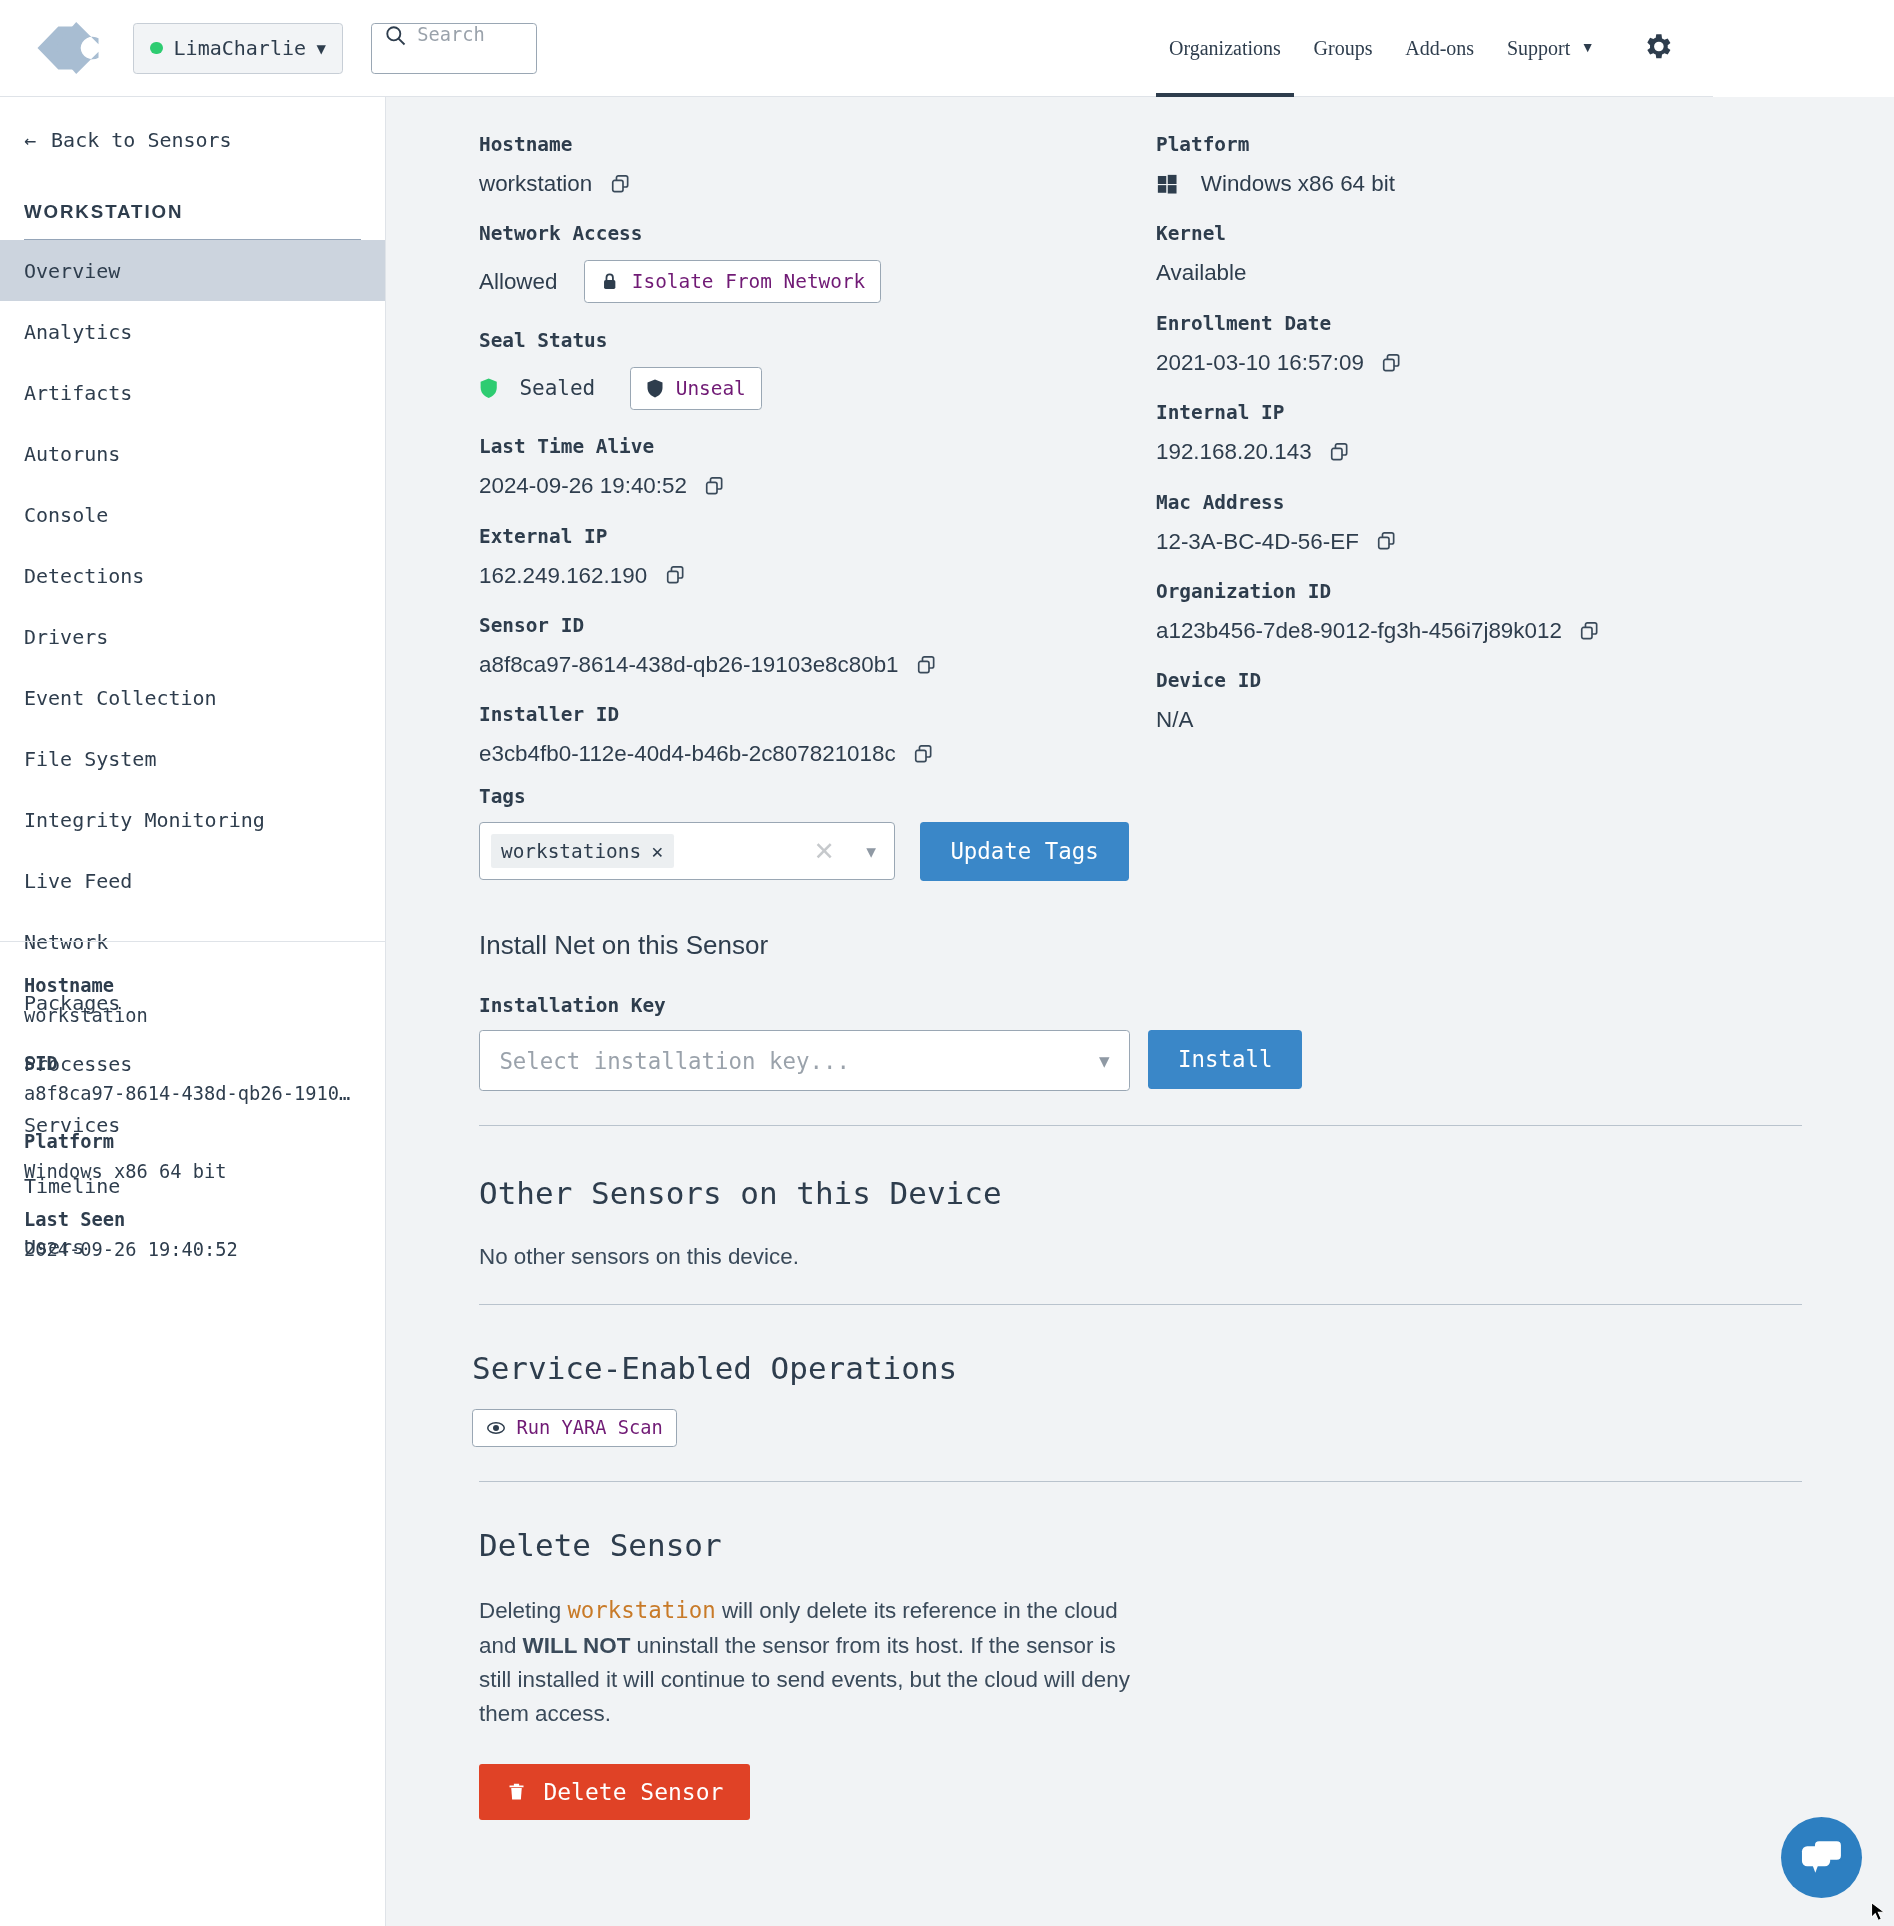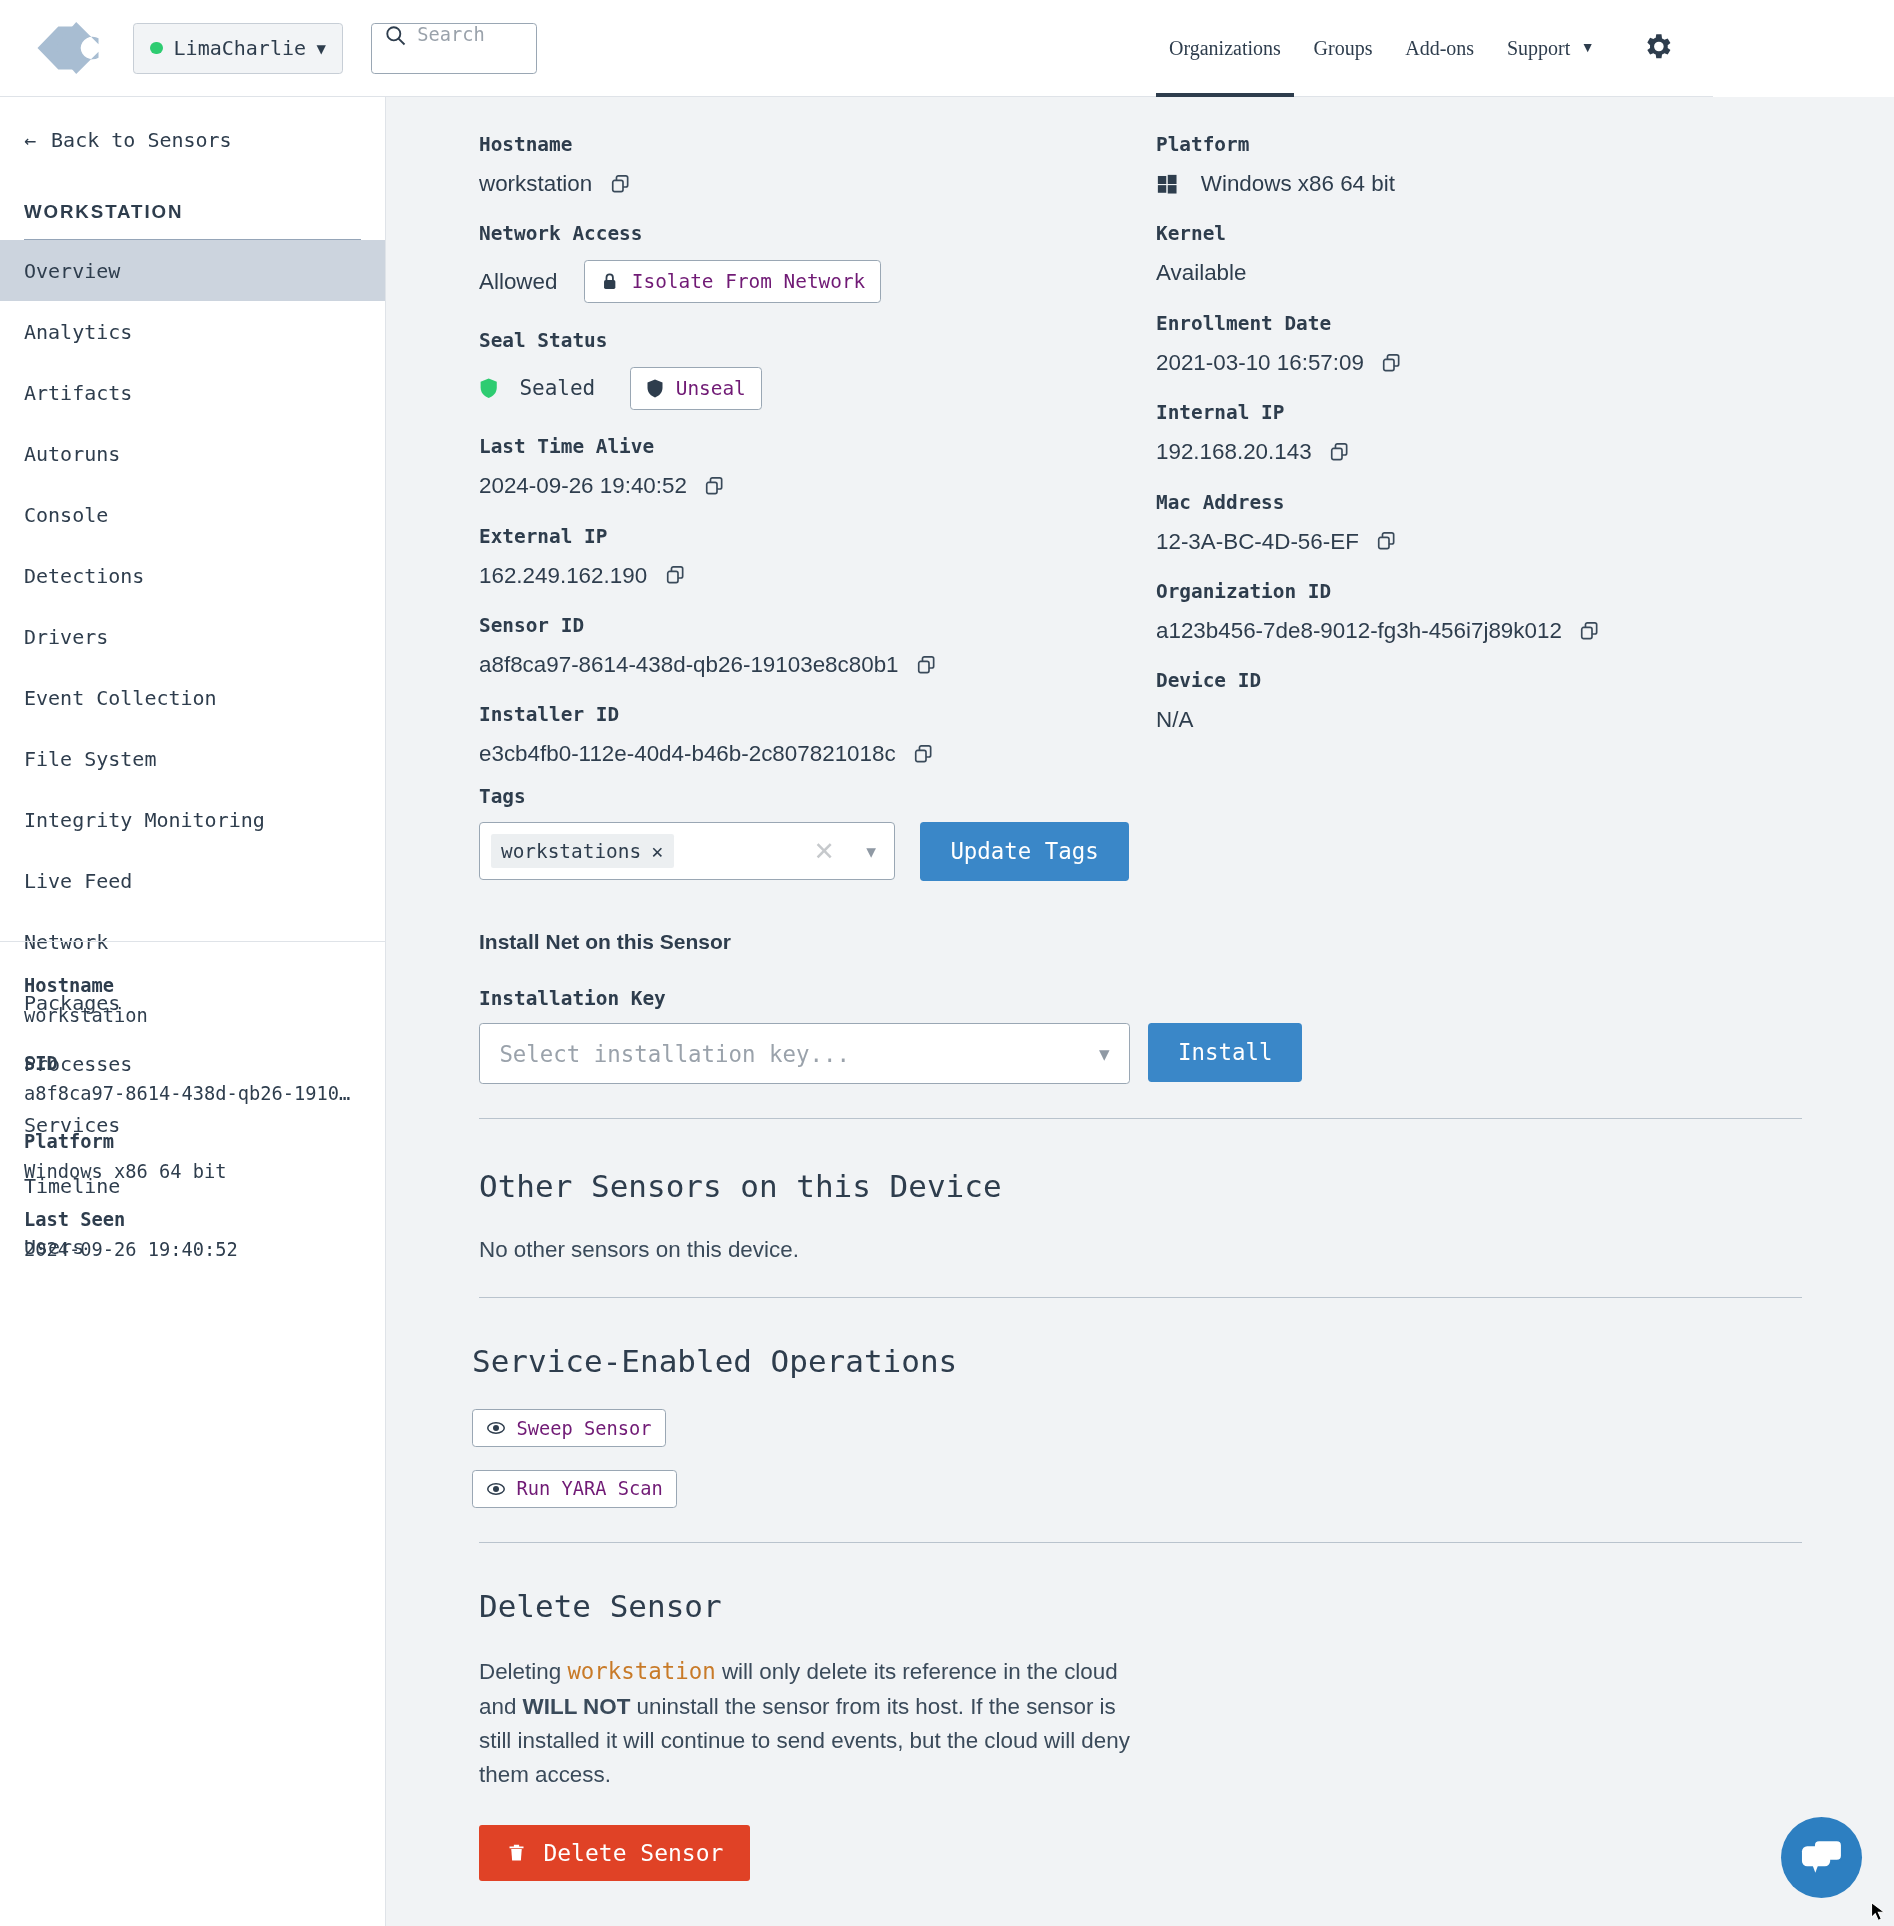--- a/index.html
+++ b/index.html
@@ -89,21 +89,21 @@
   }
   .copy { cursor: pointer; flex: 0 0 auto; }
   .btn-outline {
     border: 0.7px solid #9aa7b4; border-radius: 3.7px; background: #ffffff;
     font-family: "DejaVu Sans Mono", monospace; font-size: 19.4px; color: #701a75;
     padding: 9px 15px; display: inline-flex; align-items: center; gap: 12px; cursor: pointer;
   }
   .divider { height: 0.7px; background: #b9c3cd; margin: 34px 93px 0 93px; }
 
   .sec-h-mono { font-family: "DejaVu Sans Mono", monospace; font-size: 31px; color: #2e3d4d; }
-  .sec-h-sans { font-family: "Liberation Sans", sans-serif; font-weight: bold; font-size: 21px; color: #2e3d4d; }
+  .sec-h-sans { font-family: "Liberation Sans", sans-serif; font-weight: normal; font-size: 26px; color: #2e3d4d; }
 
   .tag-input {
     width: 416px; height: 58px; background: #fff; border: 0.7px solid #9aa7b4; border-radius: 4px;
     display: flex; align-items: center; padding: 0 10.5px; gap: 7.5px;
   }
   .chip {
     background: #eceff1; border-radius: 2.2px; padding: 5.2px 10.5px;
     font-family: "DejaVu Sans Mono", monospace; font-size: 19.4px; color: #2e3d4d;
     display: flex; align-items: center; gap: 10.5px;
   }
@@ -450,29 +450,20 @@
 
   <div style="padding-left:93px;margin-top:49px">
     <div class="sec-h-mono">Other Sensors on this Device</div>
     <div style="margin-top:33px;font-size:22.4px;color:#3a4a5a">No other sensors on this device.</div>
   </div>
 
   <div class="divider"></div>
 
   <div style="padding-left:86px;margin-top:46px">
     <div class="sec-h-mono">Service-Enabled Operations</div>
-    <div style="margin-top:30px">
-      <span class="btn-outline" style="font-size:18.7px;padding:7.5px 13.5px">
-        <svg width="18" height="18" viewBox="0 0 24 24">
-          <ellipse cx="12" cy="12" rx="11" ry="7" fill="none" stroke="#2e3d4d" stroke-width="2"></ellipse>
-          <circle cx="12" cy="12" r="4" fill="#2e3d4d"></circle>
-        </svg>
-        <span>Sweep Sensor</span>
-      </span>
-    </div>
     <div style="margin-top:22.4px">
       <span class="btn-outline" style="font-size:18.7px;padding:7.5px 13.5px">
         <svg width="18" height="18" viewBox="0 0 24 24">
           <ellipse cx="12" cy="12" rx="11" ry="7" fill="none" stroke="#2e3d4d" stroke-width="2"></ellipse>
           <circle cx="12" cy="12" r="4" fill="#2e3d4d"></circle>
         </svg>
         <span>Run YARA Scan</span>
       </span>
     </div>
   </div>

